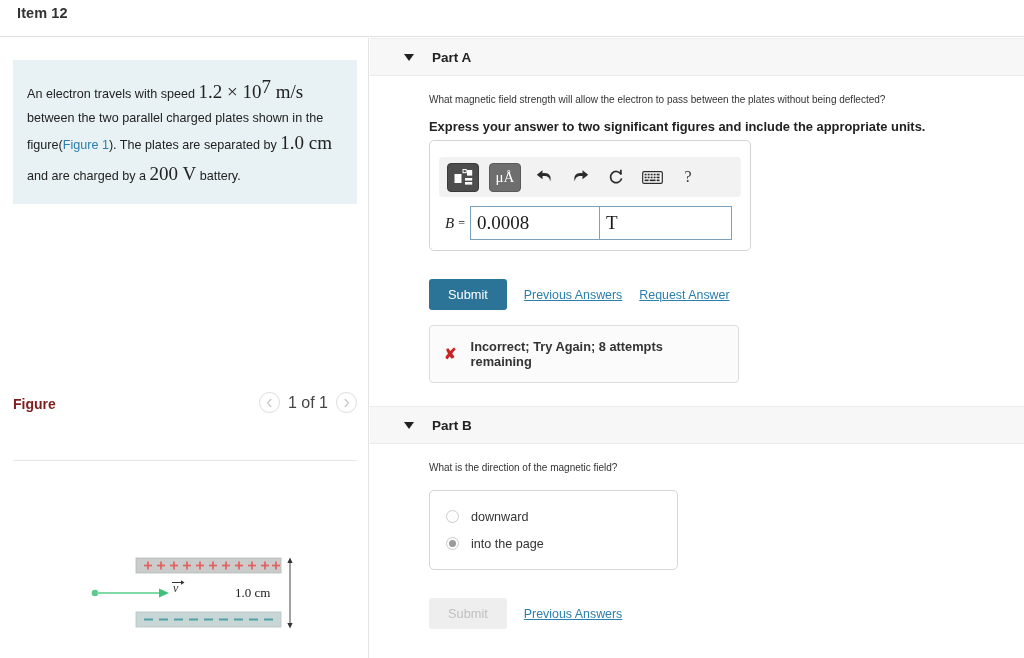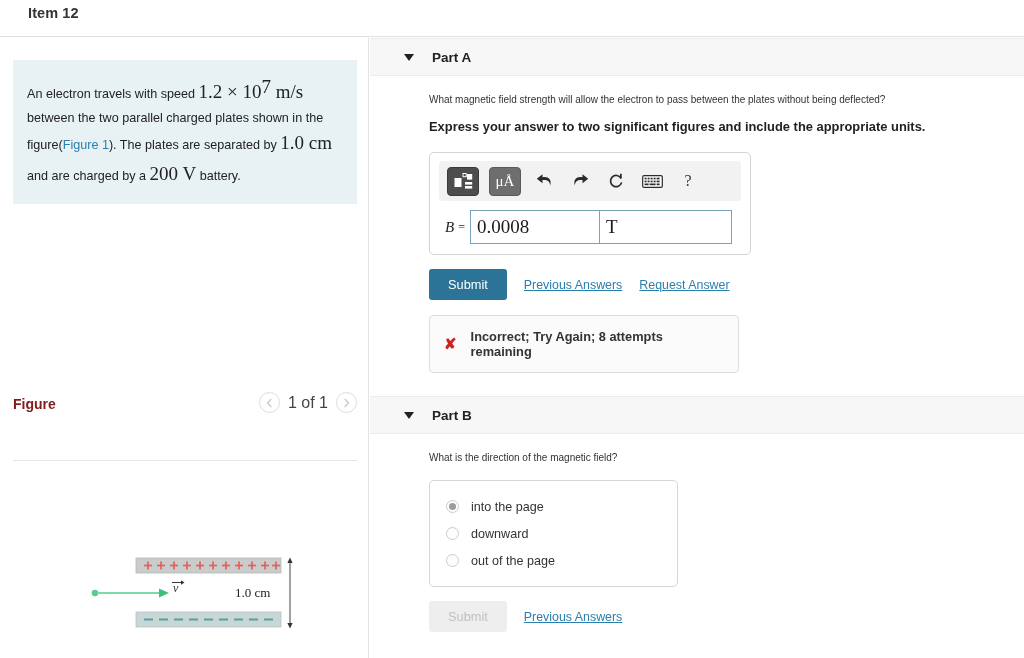--- a/index.html
+++ b/index.html
@@ -12,21 +12,21 @@
     overflow: hidden;
   }
   .page { position: relative; width: 1024px; height: 658px; }
 
   
   .topbar {
     position: absolute; left: 0; top: 0; width: 1024px; height: 37px;
     background: #ffffff; border-bottom: 1px solid #e0e0e0;
   }
   .item-title {
-    position: absolute; left: 28px; top: 5px;
+    position: absolute; left: 17px; top: 5px;
     font-size: 14.5px; font-weight: bold; color: #333;
     letter-spacing: .1px;
   }
 
   
   .left-col {
     position: absolute; left: 0; top: 38px; width: 369px; height: 620px;
     background: #fff; border-right: 1px solid #e3e3e3;
   }
   .problem-box {
@@ -74,22 +74,22 @@
     border-top: 7px solid #222;
   }
   .part-title { font-size: 13.5px; font-weight: bold; color: #222; }
 
   .part-body { padding: 0 0 0 59px; }
   .q-text { font-size: 10px; color: #333; margin-top: 18px; }
   .q-bold { font-size: 12.9px; color: #222; font-weight: bold; margin-top: 14px; }
 
   
   .answer-box {
-    margin-top: 18px; width: 322px; border: 1px solid #d4d4d4; border-radius: 5px;
-    background: #fff; padding: 8px 9px 10px 9px;
+    margin-top: 6px; width: 322px; border: 1px solid #d4d4d4; border-radius: 5px;
+    background: #fff; padding: 16px 9px 10px 9px;
   }
   .ans-toolbar {
     background: #f2f2f2; border-radius: 4px; height: 40px;
     display: flex; align-items: center; padding: 0 8px; gap: 10px;
   }
   .tb-btn {
     width: 32px; height: 29px; border-radius: 4px;
     display: flex; align-items: center; justify-content: center;
   }
   .tb-dark { background: #4d4d4d; border: 1px solid #3a3a3a; }
@@ -105,21 +105,21 @@
   }
   .b-eq { font-family: "Liberation Serif", serif; font-size: 12px; color: #222; margin-right: 5px; font-style: normal;}
   .ans-field {
     height: 34px; border: 1px solid #7aa2bd; background: #fff;
     display: flex; align-items: center; padding-left: 6px;
     font-family: "Liberation Serif", serif; font-size: 19px; color: #1a1a1a;
   }
   .ans-val { width: 130px; }
   .ans-unit { width: 133px; border-left: 1px solid #7aa2bd; margin-left: -1px; }
 
-  .btn-row { display: flex; align-items: center; margin-top: 14px; gap: 17px; }
+  .btn-row { display: flex; align-items: center; margin-top: 28px; gap: 17px; }
   .submit-btn {
     background: #2b7498; color: #fff; border: none; border-radius: 3px;
     padding: 8px 19px; font-size: 12.8px; font-family: "Liberation Sans", sans-serif;
   }
   .submit-btn.disabled { background: #eeeeee; color: #c0c0c0; }
   .link {
     color: #2b7fad; font-size: 12.4px; text-decoration: underline;
   }
 
   .feedback {
@@ -362,33 +362,29 @@
     <div class="part-header" style="margin-top:23px;">
       <div class="caret"></div>
       <div class="part-title">Part B</div>
     </div>
 
     <div class="part-body">
       <div class="q-text">What is the direction of the magnetic field?</div>
 
       <div class="choice-box">
         <div class="choice">
+          <span class="radio"></span>
+          <span class="choice-label">downward</span>
+        </div>
+        <div class="choice">
           <span class="radio">
               <span class="dot"></span>
             </span>
           <span class="choice-label">into the page</span>
         </div>
-        <div class="choice">
-          <span class="radio"></span>
-          <span class="choice-label">downward</span>
-        </div>
-        <div class="choice">
-          <span class="radio"></span>
-          <span class="choice-label">out of the page</span>
-        </div>
       </div>
 
       <div class="btn-row">
         <button class="submit-btn disabled">Submit</button>
         <a class="link" href="#">Previous Answers</a>
       </div>
     </div>
 
   </div>
 </div>

